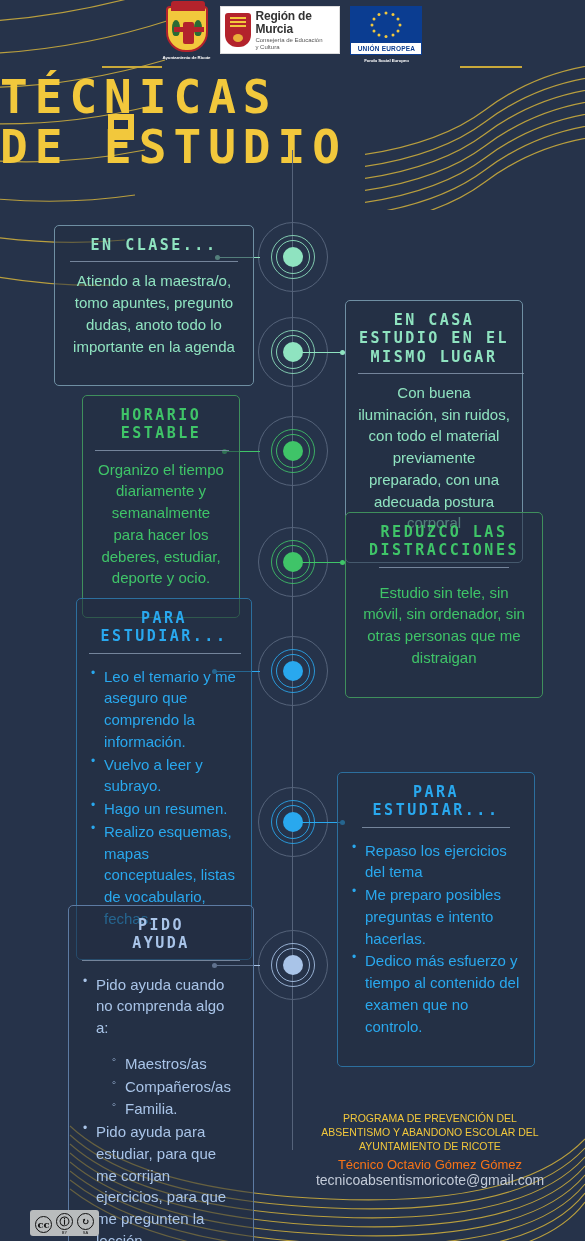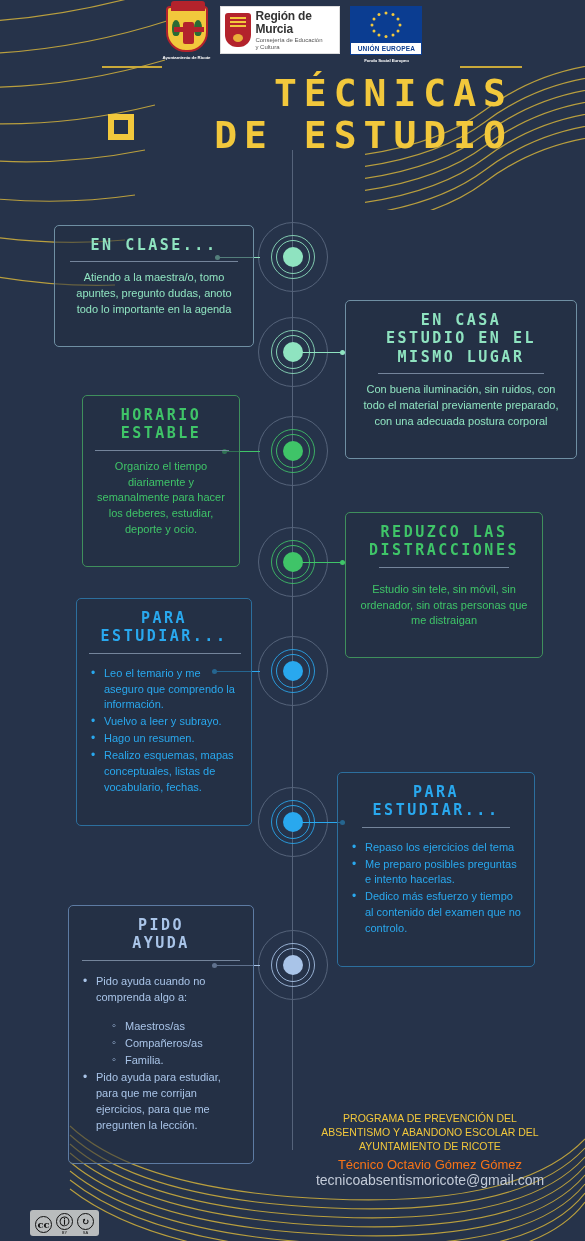--- a/index.html
+++ b/index.html
@@ -81,23 +81,23 @@
   }
   .logo-cap {
     font-size:4.4px; color:#ffffff; margin-top:3px; text-align:center;
     letter-spacing:-.1px; font-weight:bold; white-space:nowrap;
   }
   .logo-cap.wide { font-size:4.4px; }
 
   
   #title {
     position:absolute; top:74px; left:0; width:513px;
-    text-align:right; color:#f2c83c;
+    text-align:left; color:#f2c83c;
     font-family:"DejaVu Sans Mono", monospace;
-    font-weight:bold; font-size:38px; line-height:1.0;
+    font-weight:bold; font-size:46px; line-height:1.0;
     letter-spacing:7px;
   }
   #title .l2 { display:block; margin-top:4px; }
 
   
   #spine {
     position:absolute; left:292px; top:150px; width:1px; height:1000px;
     background:#55637a;
   }
   .node { position:absolute; }
@@ -123,21 +123,21 @@
     position:absolute; border:1px solid; border-radius:5px;
     background:rgba(34,46,66,0.55);
     padding:10px 12px 28px;
   }
   .card h3 {
     font-family:"DejaVu Sans Mono", monospace;
     font-weight:bold; font-size:15px; letter-spacing:2.5px;
     text-align:center; line-height:1.22; margin-bottom:7px;
   }
   .card .divider { height:1px; background:#8fa0b8; opacity:.75; margin:0 auto 8px; }
-  .card p, .card ul { font-size:11px; line-height:1.45; }
+  .card p, .card ul { font-size:15px; line-height:1.45; }
   .card p { text-align:center; }
   .card ul { list-style:none; padding-left:2px; }
   .card ul li { position:relative; padding-left:13px; margin-bottom:1px; }
   .card ul li::before {
     content:"•"; position:absolute; left:0; top:-1px; font-size:12px;
   }
   .card ul ul { margin-top:14px; padding-left:16px; }
   .card ul ul li::before { content:"◦"; font-size:11px; }
 
   .connector { position:absolute; height:1px; }
@@ -338,21 +338,21 @@
 <div class="connector" style="left:212px; top:965px; width:48px; background:#a9c4e8;">
     <span class="cdot" style="left:0; background:#a9c4e8;"></span>
   </div>
 
 <div class="card" style="left:54px; top:225px; width:200px; border-color:#6f8fa3; color:#8fe3c0;">
   <h3>EN CLASE...</h3>
   <div class="divider" style="width:168px;"></div>
   <p>Atiendo a la maestra/o, tomo apuntes, pregunto dudas, anoto todo lo importante en la agenda</p>
 </div>
 
-<div class="card" style="left:345px; top:300px; width:232px; border-color:#6f8fa3; color:#8fe3c0;">
+<div class="card" style="left:345px; top:300px; width:178px; border-color:#6f8fa3; color:#8fe3c0;">
   <h3>
     <span>EN CASA</span><br>
     <span>ESTUDIO EN EL</span><br>
     <span>MISMO LUGAR</span>
   </h3>
   <div class="divider" style="width:166px;"></div>
   <p>Con buena iluminación, sin ruidos, con todo el material previamente preparado, con una adecuada postura corporal</p>
 </div>
 
 <div class="card" style="left:82px; top:395px; width:158px; border-color:#3f8f5c; color:#3fc468;">

